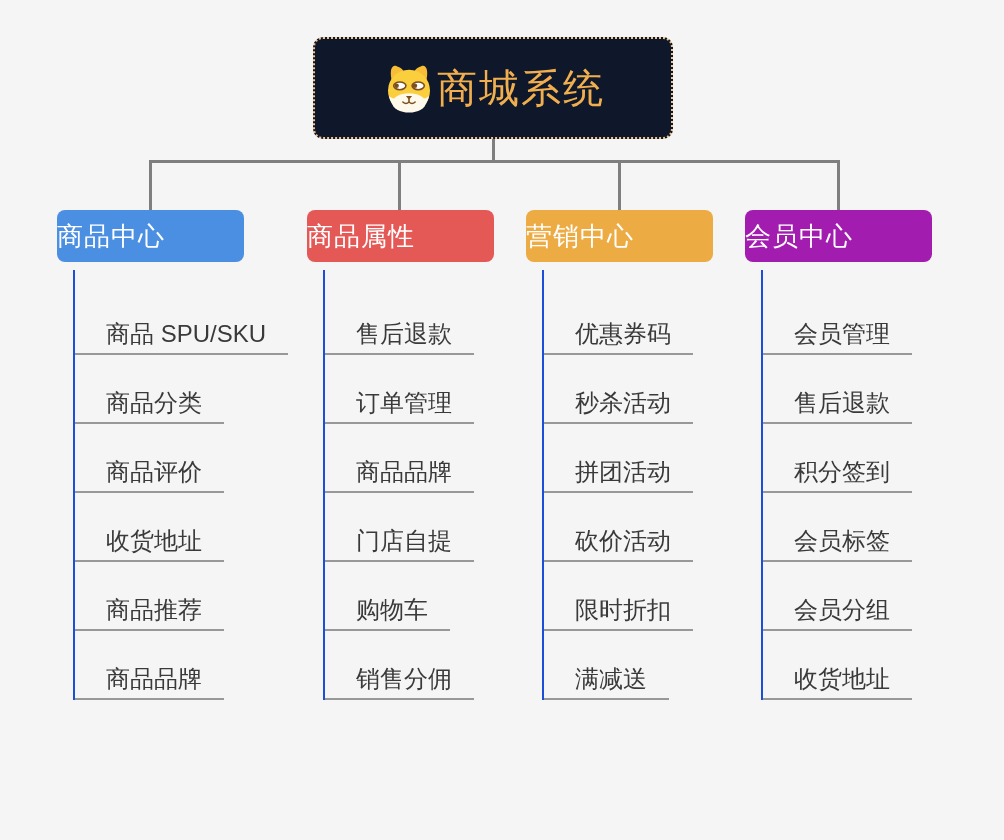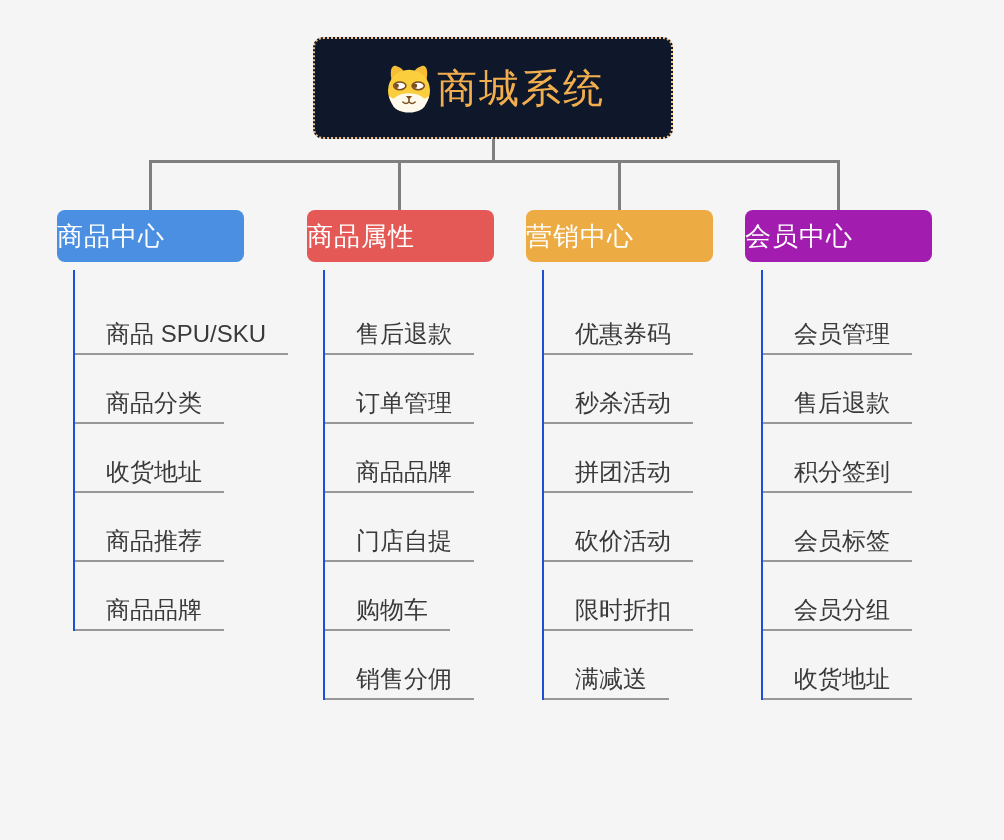--- a/index.html
+++ b/index.html
@@ -79,20 +79,23 @@
   </div>
 
   <div class="col c1">
     <div class="leaf-row">
         <span class="leaf">商品 SPU/SKU</span>
       </div>
     <div class="leaf-row">
         <span class="leaf">商品分类</span>
       </div>
     <div class="leaf-row">
+        <span class="leaf">商品评价</span>
+      </div>
+    <div class="leaf-row">
         <span class="leaf">收货地址</span>
       </div>
     <div class="leaf-row">
         <span class="leaf">商品推荐</span>
       </div>
     <div class="leaf-row">
         <span class="leaf">商品品牌</span>
       </div>
   </div>
 

